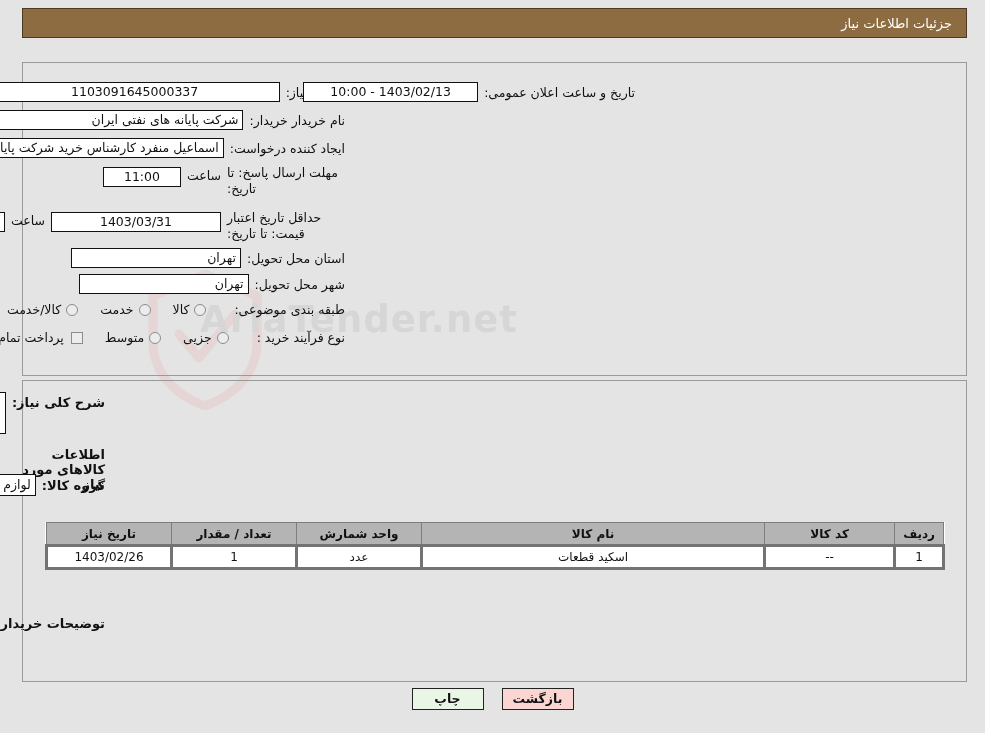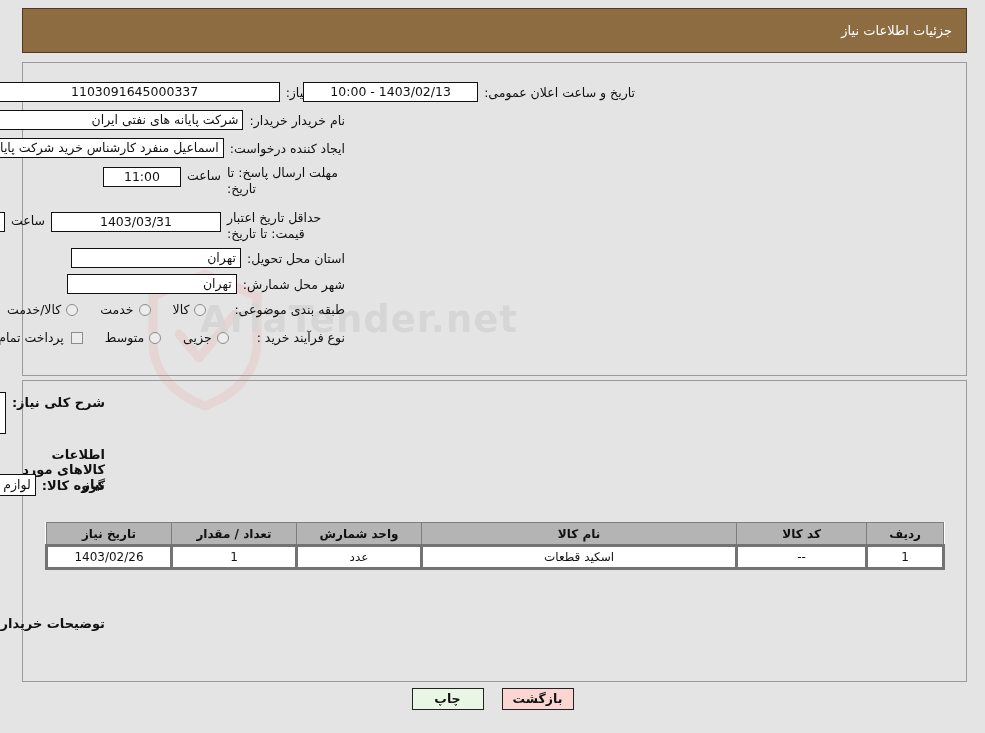--- a/index.html
+++ b/index.html
@@ -39,21 +39,21 @@
   #watermark .wm-shield {
     position: absolute;
     left: 145px; top: 20px;
     width: 120px; height: 140px;
   }
 
   
   .titlebar {
     position: absolute;
     left: 22px; top: 8px;
-    width: 945px; height: 45px;
+    width: 945px; height: 30px;
     background: #8e6c42;
     border: 1px solid #4d3a22;
     color: #ffffff;
     font-size: 13px;
     display: flex;
     align-items: center;
     justify-content: flex-start;
     padding: 0 14px;
     z-index: 3;
   }
@@ -162,21 +162,21 @@
     z-index: 4;
     background: #fff;
   }
   #goods-table th {
     background: #b4b4b4;
     border: 1px solid #7d7d7d;
     color: #111;
     font-weight: bold;
     height: 23px;
     font-size: 12px;
-    padding: 0 22px;
+    padding: 0 8px;
   }
   #goods-table td {
     background: #ffffff;
     border: 3px solid #737373;
     color: #111;
     height: 23px;
     text-align: center;
     padding: 0 4px;
     font-size: 12px;
   }
@@ -258,21 +258,21 @@
     <span class="lbl" style="margin-top:3px;">ساعت</span>
     <span class="box center" style="width:78px; margin-top:2px;">11:00</span>
   </div>
 
   <div class="frow" style="right:640px; top:248px;">
     <span class="lbl">استان محل تحویل:</span>
     <span class="box rt" style="width:170px;">تهران</span>
   </div>
 
   <div class="frow" style="right:640px; top:274px;">
-    <span class="lbl">شهر محل شمارش:</span>
+    <span class="lbl">شهر محل تحویل:</span>
     <span class="box rt" style="width:170px;">تهران</span>
   </div>
 
   <div class="frow" style="right:640px; top:302px; gap:22px;">
     <span class="lbl" style="margin-left:6px;">طبقه بندی موضوعی:</span>
     <span class="opt">
       <span class="radio"></span>
       <span>کالا</span>
     </span>
     <span class="opt">

